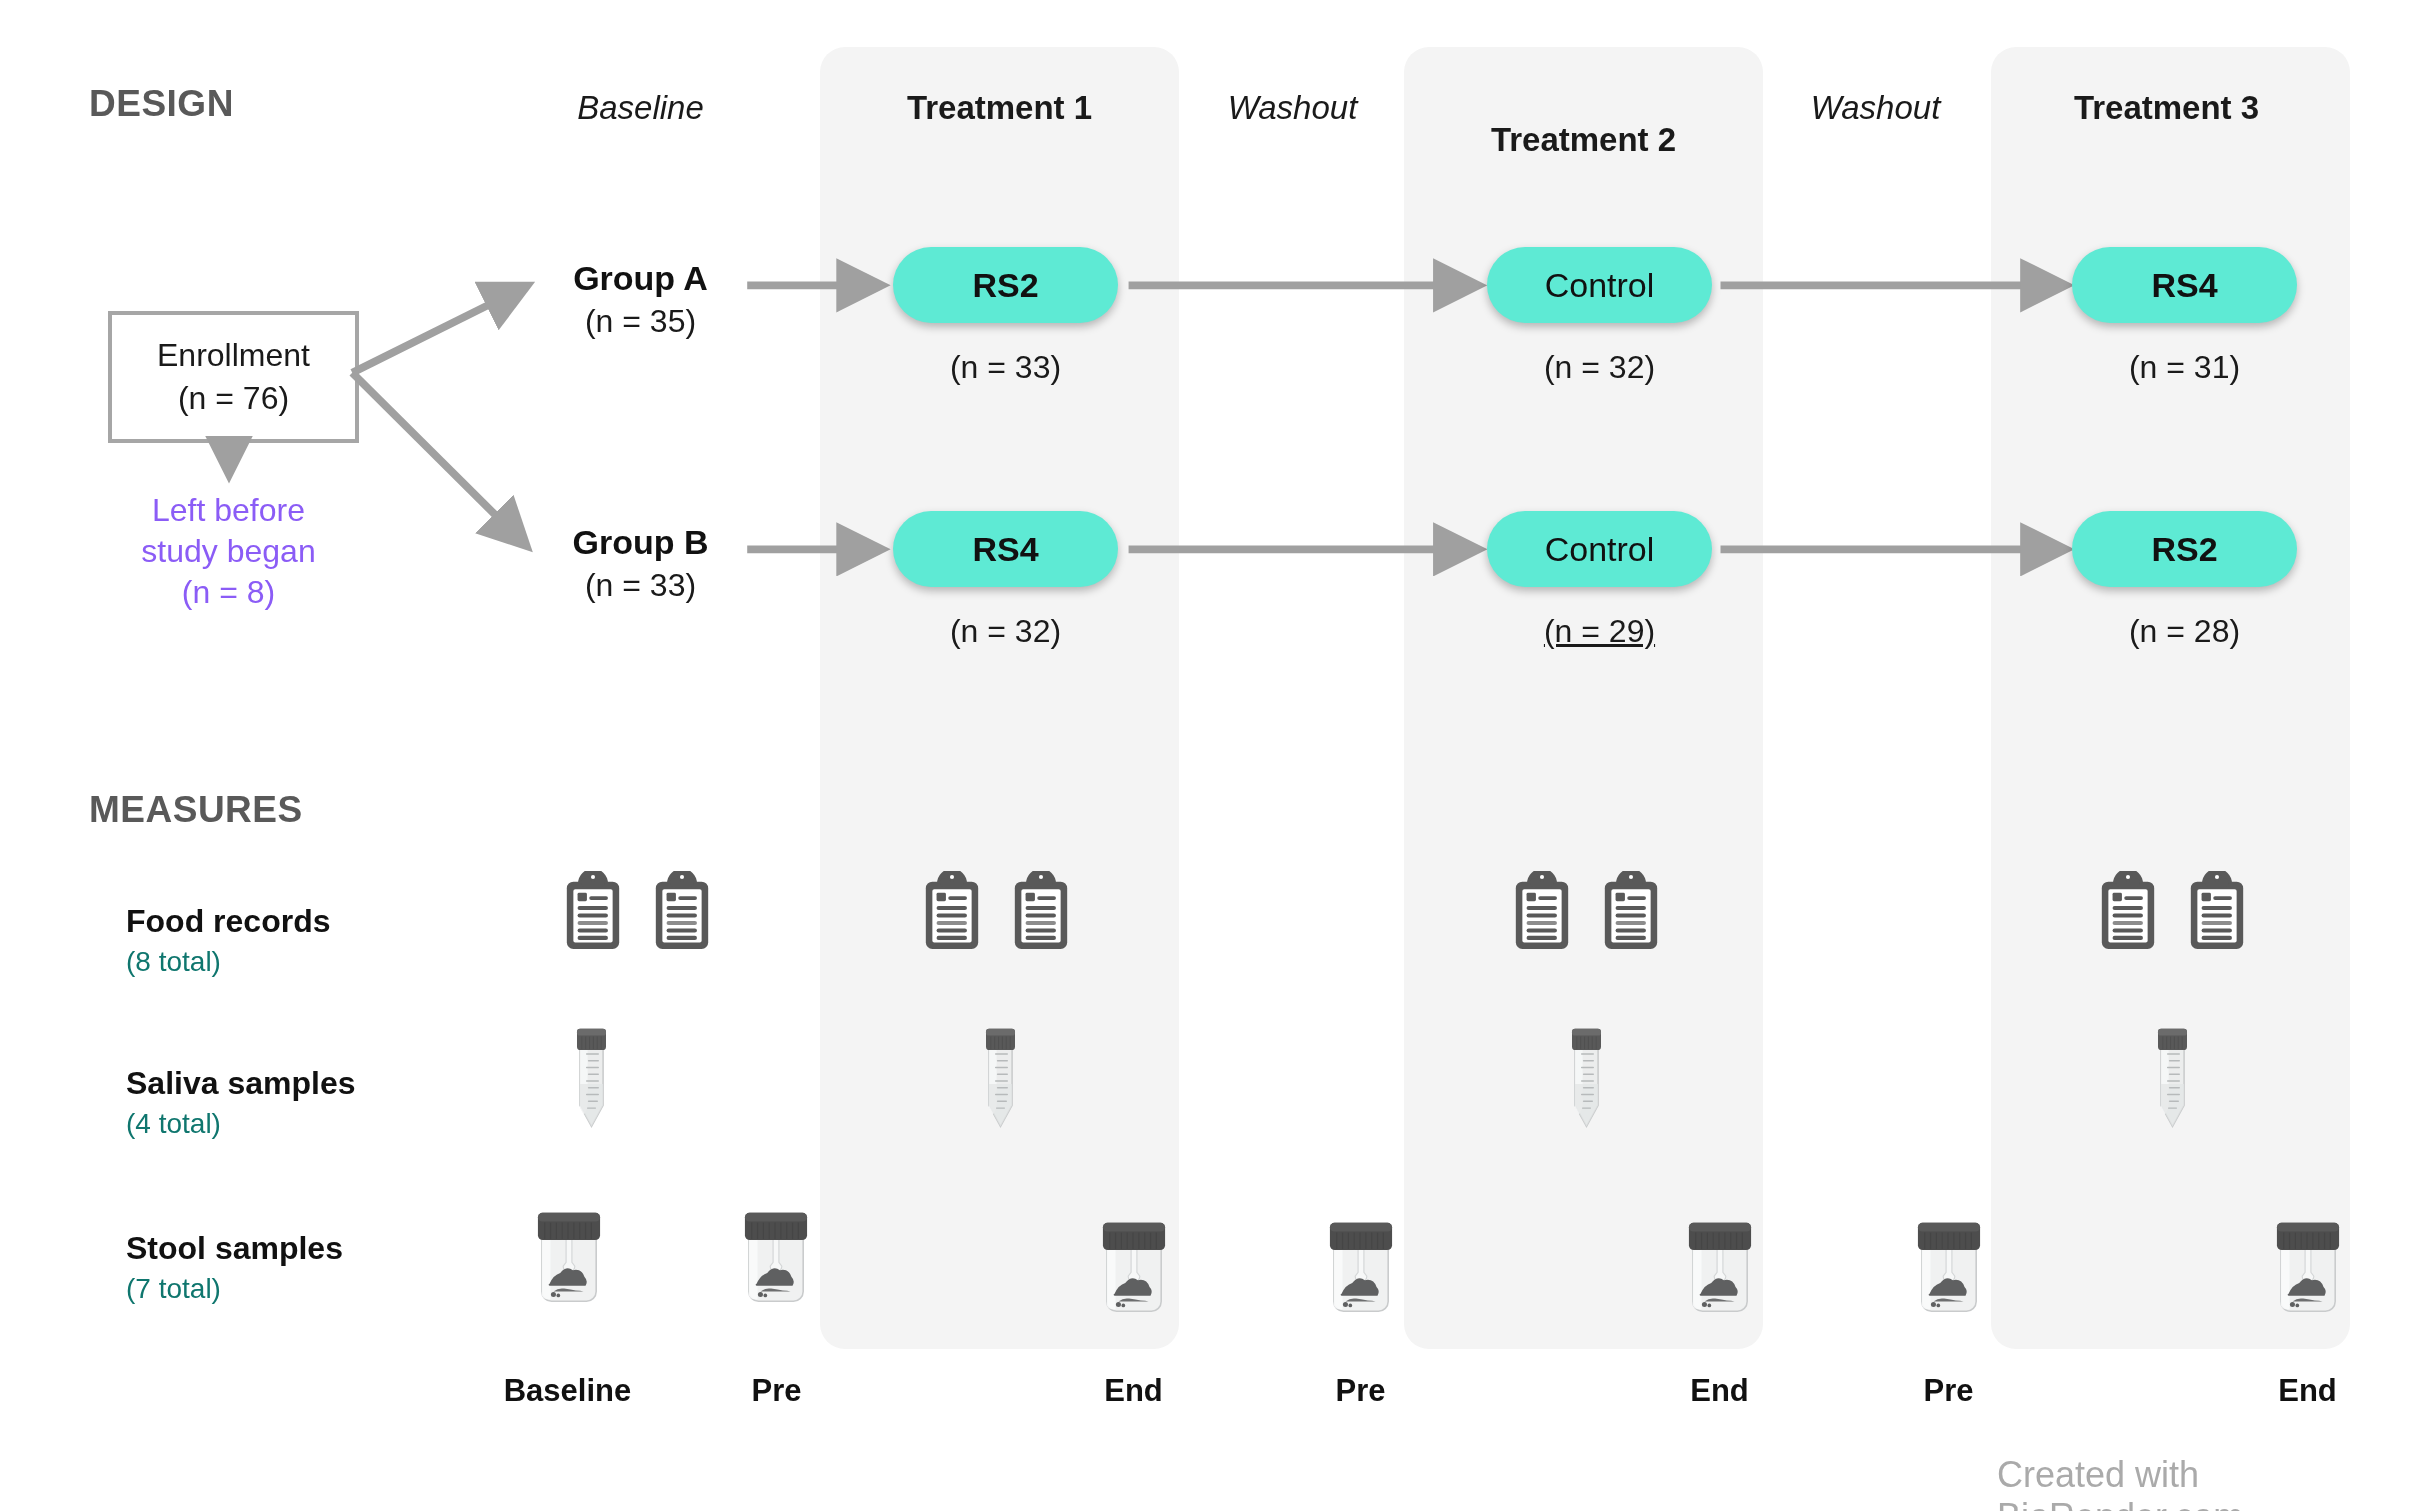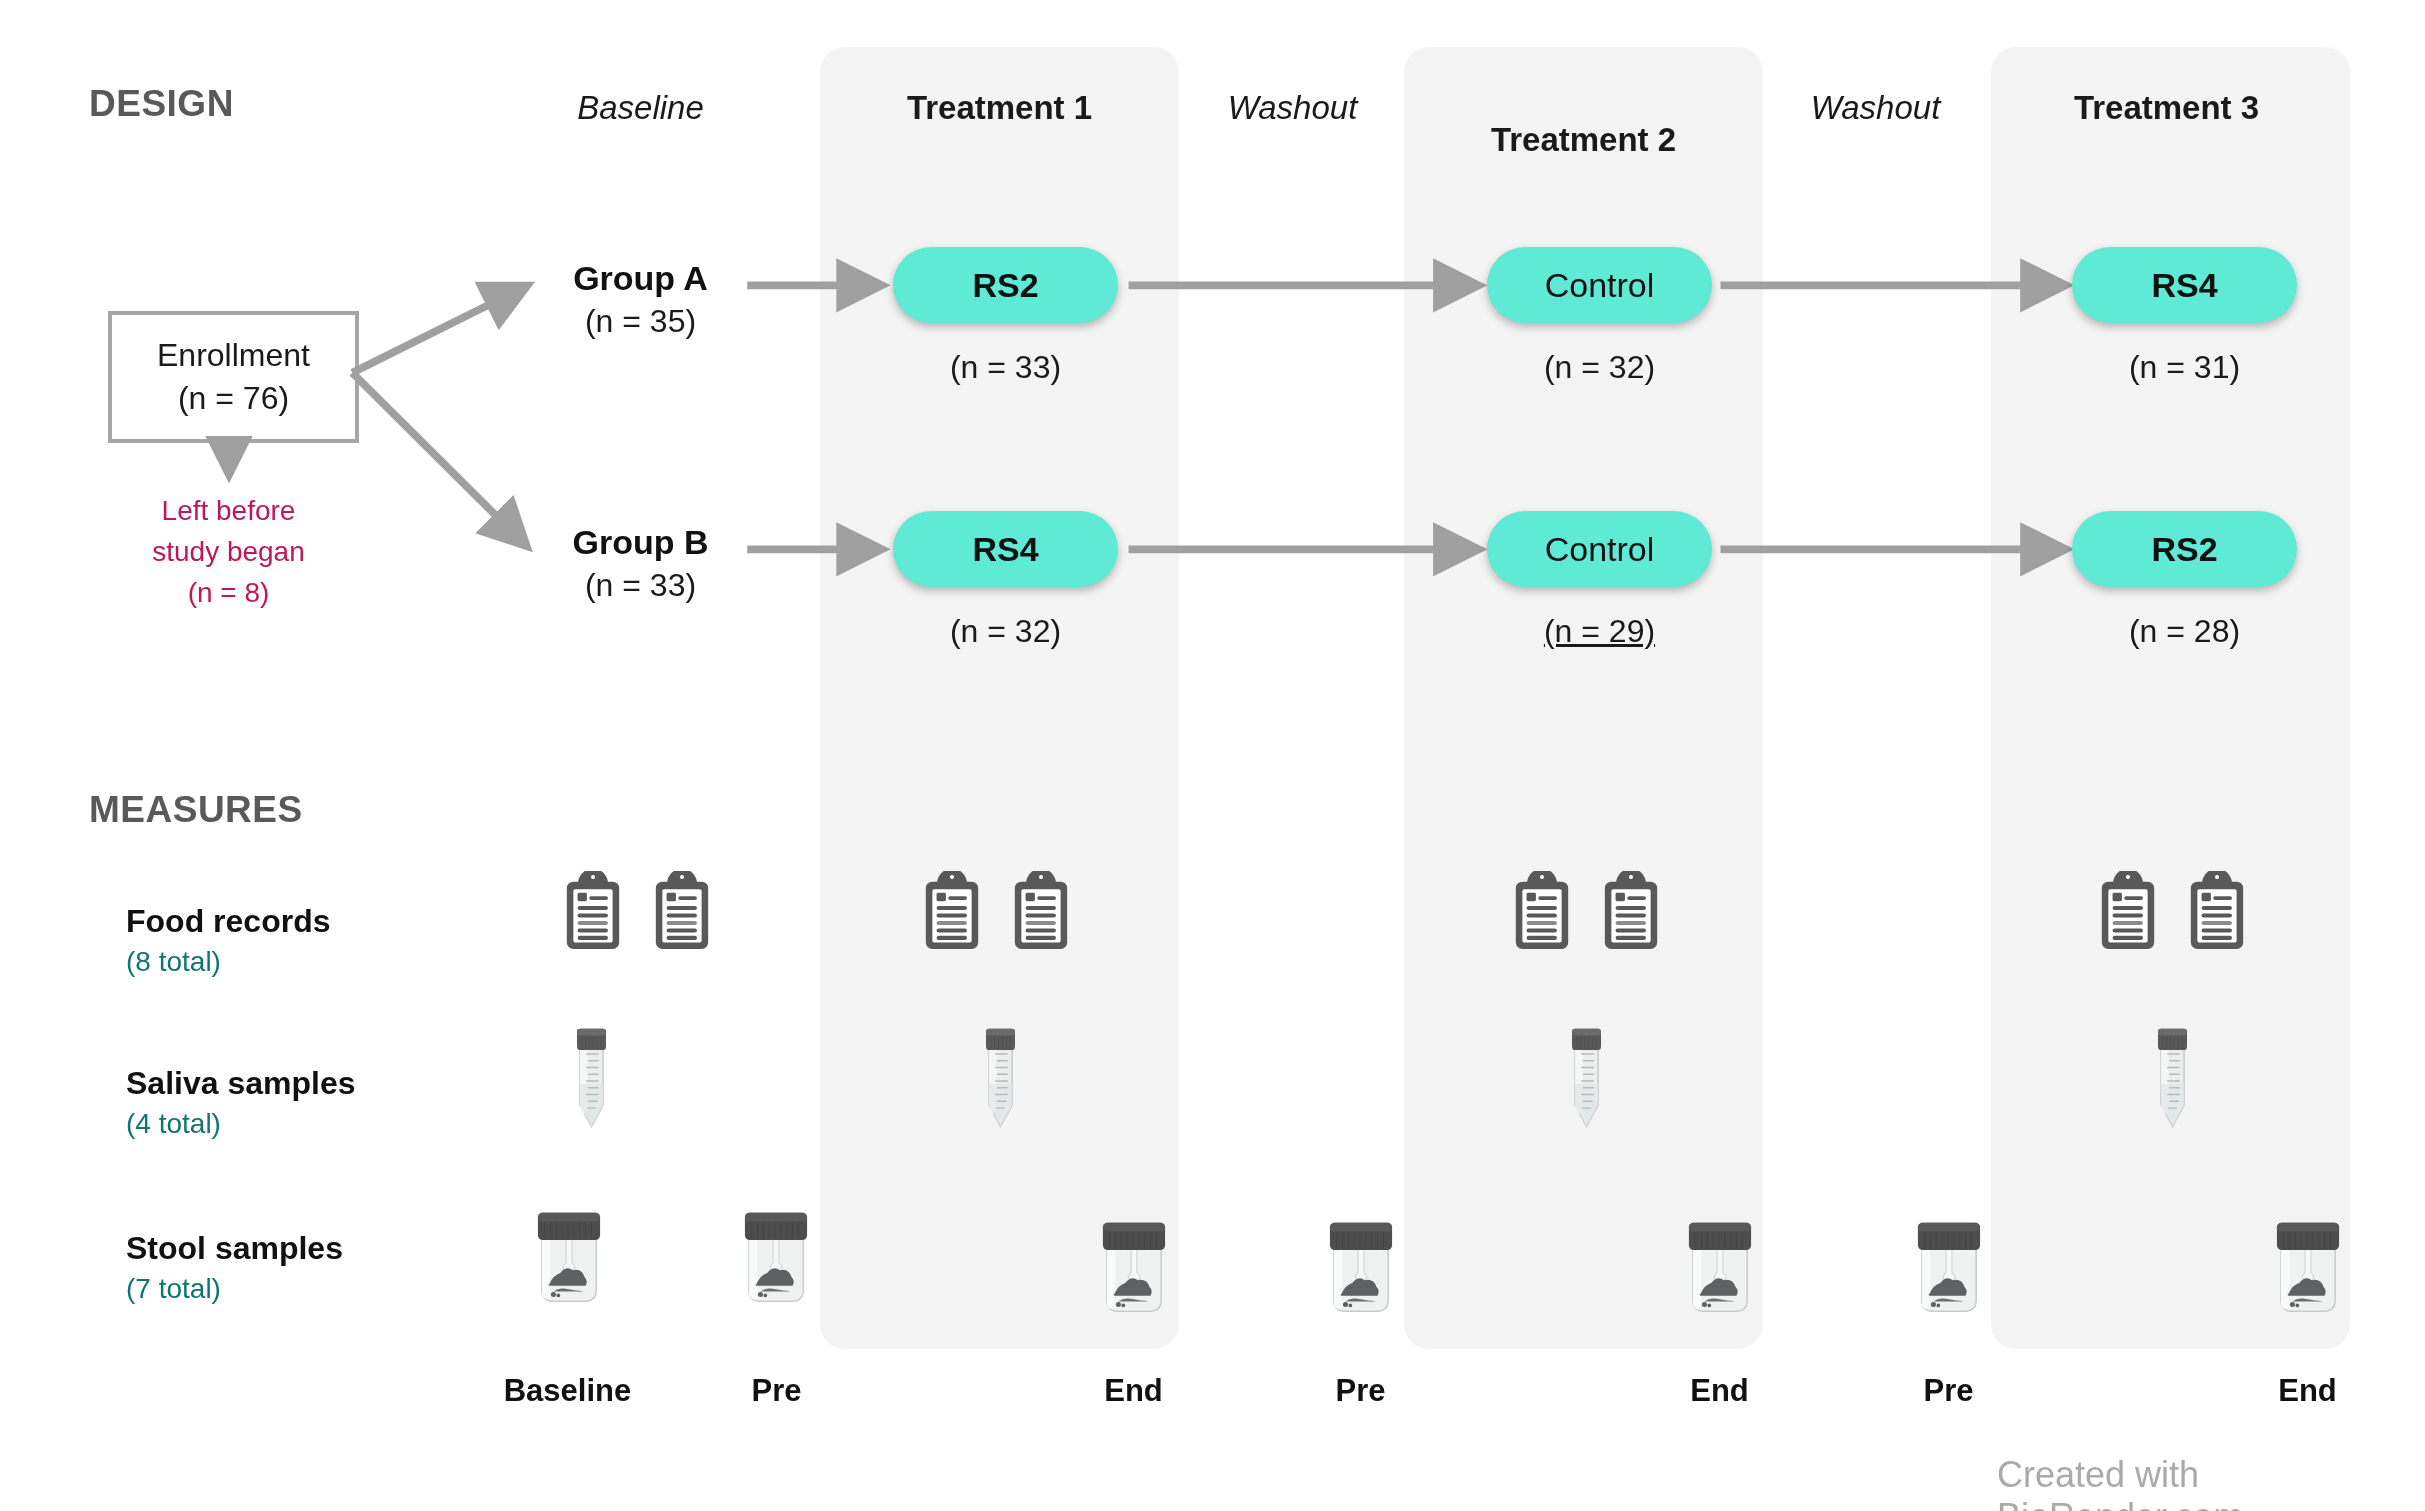--- a/index.html
+++ b/index.html
@@ -11,21 +11,21 @@
   
   .section-heading{position:absolute;font-size:37px;font-weight:bold;color:#595959;letter-spacing:0.5px;}
   
   .col-head{position:absolute;text-align:center;font-size:33px;}
   .col-head.bold{font-weight:bold;color:#1a1a1a;}
   .col-head.ital{font-style:italic;color:#1a1a1a;}
   
   .enroll-box{position:absolute;border:4.9px solid #a6a6a6;background:#fff;
               display:flex;flex-direction:column;align-items:center;justify-content:center;}
   .enroll-line{font-size:32px;line-height:43px;color:#1a1a1a;}
-  .left-note{position:absolute;text-align:center;font-size:28px;line-height:41px;color:#be185d;}
+  .left-note{position:absolute;text-align:center;font-size:32px;line-height:41px;color:#8b5cf6;}
   
   .group-label{position:absolute;text-align:center;}
   .group-label .g-name{font-size:34px;font-weight:bold;color:#111;line-height:43px;}
   .group-label .g-n{font-size:32px;color:#1a1a1a;line-height:43px;}
   
   .pill{position:absolute;background:#5eead4;border-radius:969px;
         display:flex;align-items:center;justify-content:center;
         box-shadow:0 3.9px 8.7px rgba(0,0,0,.26);}
   .pill span{font-size:34px;color:#111;}
   .pill.bold span{font-weight:bold;}

